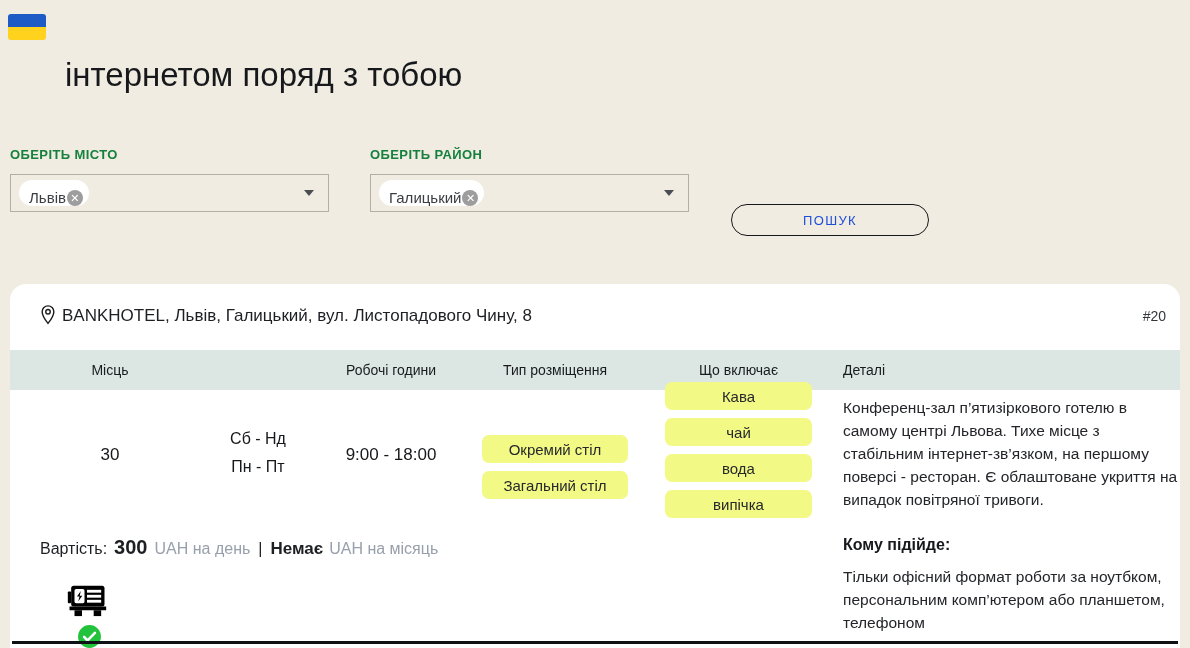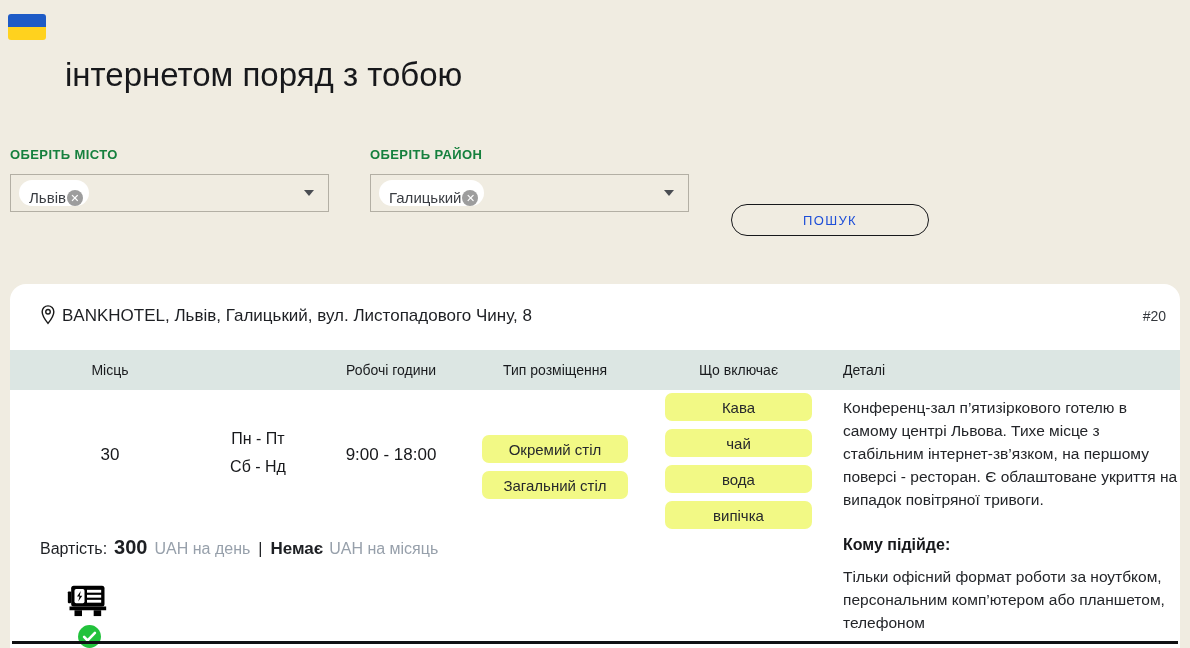--- a/index.html
+++ b/index.html
@@ -68,21 +68,21 @@
   .th{position:absolute;top:0;height:40px;display:flex;align-items:center;justify-content:center;
       font-size:14px;font-weight:500;color:#191b1e;}
   .c1{left:20px;width:160px;} .c2{left:173px;width:150px;} .c3{left:306px;width:150px;}
   .c4{left:472px;width:146px;} .c5{left:655px;width:147px;} .c6{left:833px;width:335px;}
   .th.c6{justify-content:flex-start;}
   .cell{position:absolute;text-align:center;}
   .seats{top:157px;line-height:28px;font-size:17px;}
   .days{top:141px;line-height:28px;font-size:16px;}
   .hours{top:157px;line-height:28px;font-size:17px;}
   .chip-col{position:absolute;display:flex;flex-direction:column;gap:8px;}
-  .placement{top:151px;} .includes{top:109px;}
+  .placement{top:151px;} .includes{top:98px;}
   .chip{
     height:28px;border-radius:7px;background:var(--chip-bg);
     display:flex;align-items:center;justify-content:center;font-size:15px;color:#26282c;
   }
   .details-col{position:absolute;top:112px;text-align:left;}
   .details-text{font-size:15.5px;line-height:23px;color:#232529;}
   .suited-head{margin-top:25px;font-size:16px;font-weight:700;color:#17181b;}
   .suited-text{margin-top:11px;font-size:15.5px;line-height:23px;color:#232529;}
   
   .price{position:absolute;left:30px;top:252px;display:flex;align-items:baseline;font-size:16px;color:#1d1f23;}
@@ -149,22 +149,22 @@
     <div class="th c1">Місць</div>
     <div class="th c3">Робочі години</div>
     <div class="th c4">Тип розміщення</div>
     <div class="th c5">Що включає</div>
     <div class="th c6">Деталі</div>
   </div>
 
   <div class="cell seats c1">30</div>
 
   <div class="cell days c2">
+    <div>Сб - Нд</div>
     <div>Пн - Пт</div>
-    <div>Сб - Нд</div>
   </div>
 
   <div class="cell hours c3">9:00 - 18:00</div>
 
   <div class="chip-col placement c4">
     <div class="chip">Окремий стіл</div>
     <div class="chip">Загальний стіл</div>
   </div>
 
   <div class="chip-col includes c5">

